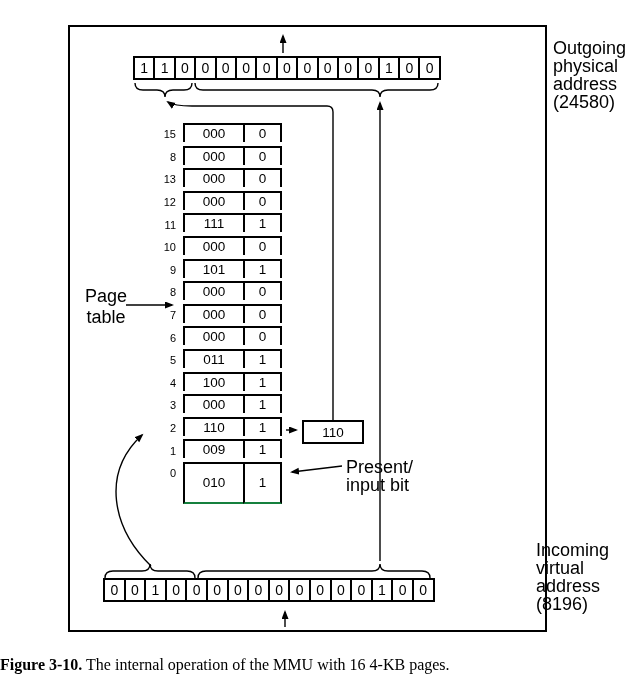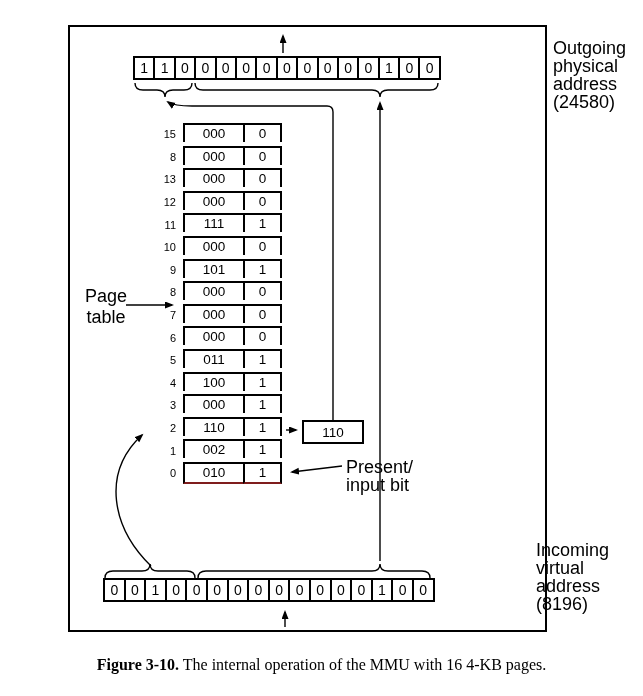--- a/index.html
+++ b/index.html
@@ -16,31 +16,31 @@
   .bit-cell:first-child{margin-left:0;}
   #incoming-register .bit-cell{width:22.6px;}
   #page-table-grid{left:145px;top:123px;}
   .pt-row{display:flex;}
   .pt-index{box-sizing:border-box;width:38px;padding-right:7px;height:22.6px;
             display:flex;align-items:center;justify-content:flex-end;font-size:11px;}
   .pt-cell{box-sizing:border-box;height:19px;display:flex;align-items:center;justify-content:center;
            font-size:13.5px;border-top:2px solid #000;border-left:2px solid #000;background:#fff;}
   .pt-frame{width:60px;}
   .pt-present{width:39px;border-right:2px solid #000;}
-  .pt-row-last .pt-cell{border-bottom:2px solid #7f1d1d;height:22px;}
+  .pt-row-last .pt-cell{border-bottom:2px solid #15803d;height:42px;}
   #frame-box{left:302px;top:420px;width:62px;height:24px;border:2px solid #000;box-sizing:border-box;
              display:flex;align-items:center;justify-content:center;font-size:13.5px;background:#fff;}
   .note{font-size:18px;line-height:18px;}
   #page-table-label{left:82px;top:286px;width:48px;text-align:center;line-height:21px;}
   #offset-note{left:394px;top:279px;line-height:19px;}
   #present-note{left:346px;top:458px;}
   #vp-note{left:166px;top:502px;line-height:19px;}
   #outgoing-label{left:553px;top:39px;}
   #incoming-label{left:536px;top:541px;}
-  #caption{left:0;top:656px;width:643px;text-align:center;
+  #caption{left:0;top:656px;width:643px;text-align:left;
            font-family:"Liberation Serif",serif;font-size:16px;}
   #caption .cap-label{font-weight:bold;}
   #diagram-lines{left:0;top:0;pointer-events:none;}
 </style>
 </head>
 <body>
 
 <div id="canvas">
 
   <div id="outer-box" class="abs"></div>
@@ -148,21 +148,21 @@
         <div class="pt-cell pt-frame">000</div>
         <div class="pt-cell pt-present">1</div>
       </div>
       <div class="pt-row">
         <div class="pt-index">2</div>
         <div class="pt-cell pt-frame">110</div>
         <div class="pt-cell pt-present">1</div>
       </div>
       <div class="pt-row">
         <div class="pt-index">1</div>
-        <div class="pt-cell pt-frame">002</div>
+        <div class="pt-cell pt-frame">009</div>
         <div class="pt-cell pt-present">1</div>
       </div>
       <div class="pt-row pt-row-last">
         <div class="pt-index">0</div>
         <div class="pt-cell pt-frame">010</div>
         <div class="pt-cell pt-present">1</div>
       </div>
     </div>
 
   <div id="frame-box" class="abs">110</div>

